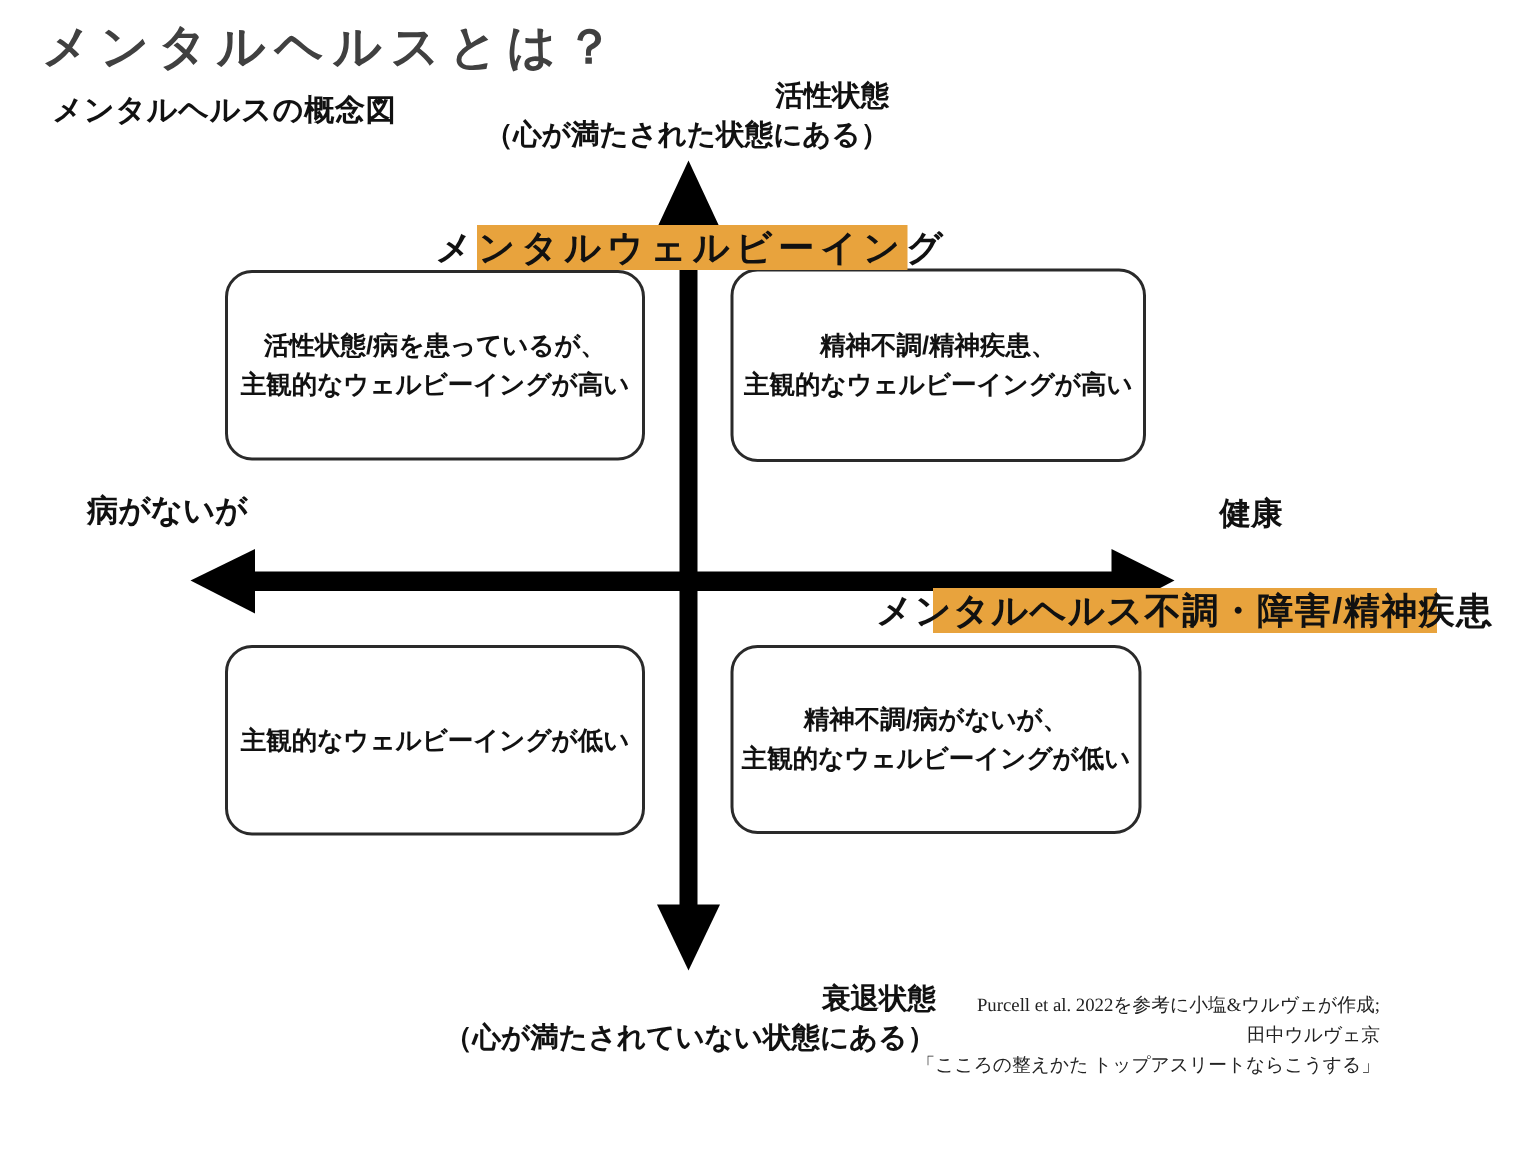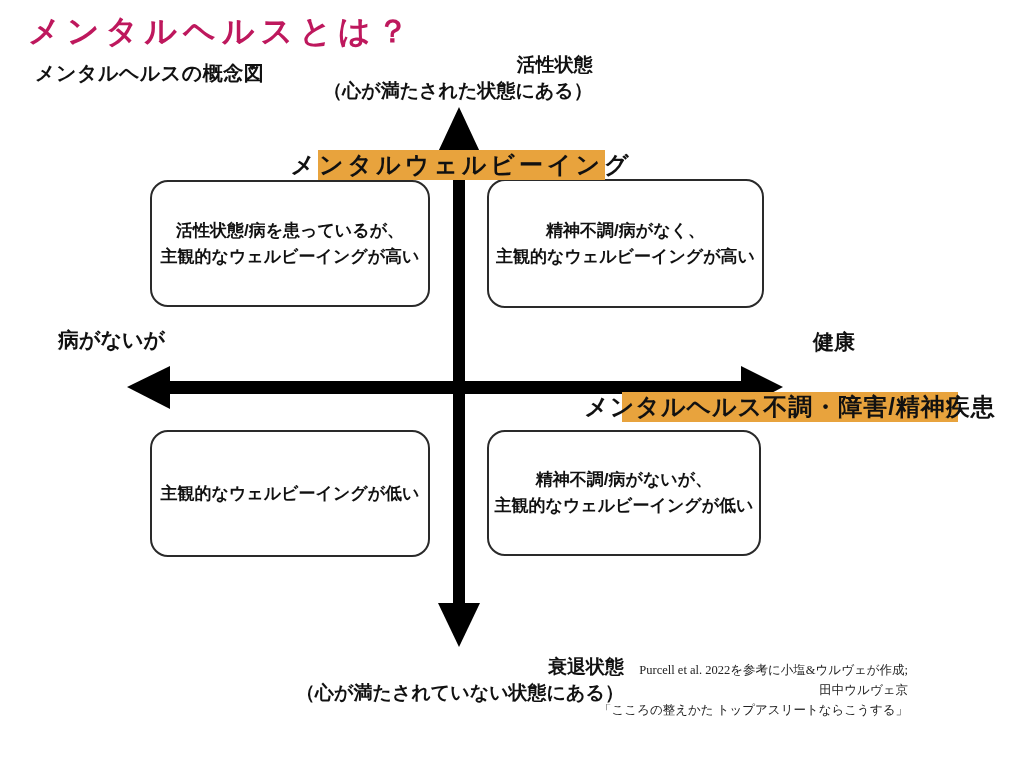--- a/index.html
+++ b/index.html
@@ -13,21 +13,21 @@
     color: #111111;
   }
   .abs { position: absolute; }
 
   .page-title {
     left: 28px; top: 10px;
     font-family: "DejaVu Sans", sans-serif;
     font-size: 32px;
     font-weight: bold;
     letter-spacing: 6px;
-    color: #be185d;
+    color: #404040;
     white-space: nowrap;
   }
   .page-subtitle {
     left: 35px; top: 60px;
     font-size: 20px;
     font-weight: bold;
     letter-spacing: 0.5px;
     white-space: nowrap;
   }
 
@@ -84,21 +84,21 @@
   .highlight-band.wellbeing {
     left: 318px; top: 150px; width: 287px; height: 30px;
     letter-spacing: 4px;
   }
   .highlight-band.disorder {
     left: 622px; top: 392px; width: 336px; height: 30px;
     letter-spacing: 1px;
   }
 
   .attribution {
-    right: 116px; top: 660px;
+    right: 104px; top: 660px;
     width: 360px;
     text-align: right;
     font-family: "Liberation Serif", serif;
     font-size: 12.5px;
     line-height: 20px;
     color: #222222;
   }
 </style>
 </head>
 <body>
@@ -128,21 +128,21 @@
   </div>
 
   <div class="abs axis-side-label left">病がないが</div>
   <div class="abs axis-side-label right">健康</div>
 
   <div class="abs quad-box tl">
     <div>活性状態/病を患っているが、</div>
     <div>主観的なウェルビーイングが高い</div>
   </div>
   <div class="abs quad-box tr">
-    <div>精神不調/病がなく、</div>
+    <div>精神不調/精神疾患、</div>
     <div>主観的なウェルビーイングが高い</div>
   </div>
   <div class="abs quad-box bl">
     <div>主観的なウェルビーイングが低い</div>
   </div>
   <div class="abs quad-box br">
     <div>精神不調/病がないが、</div>
     <div>主観的なウェルビーイングが低い</div>
   </div>
 

